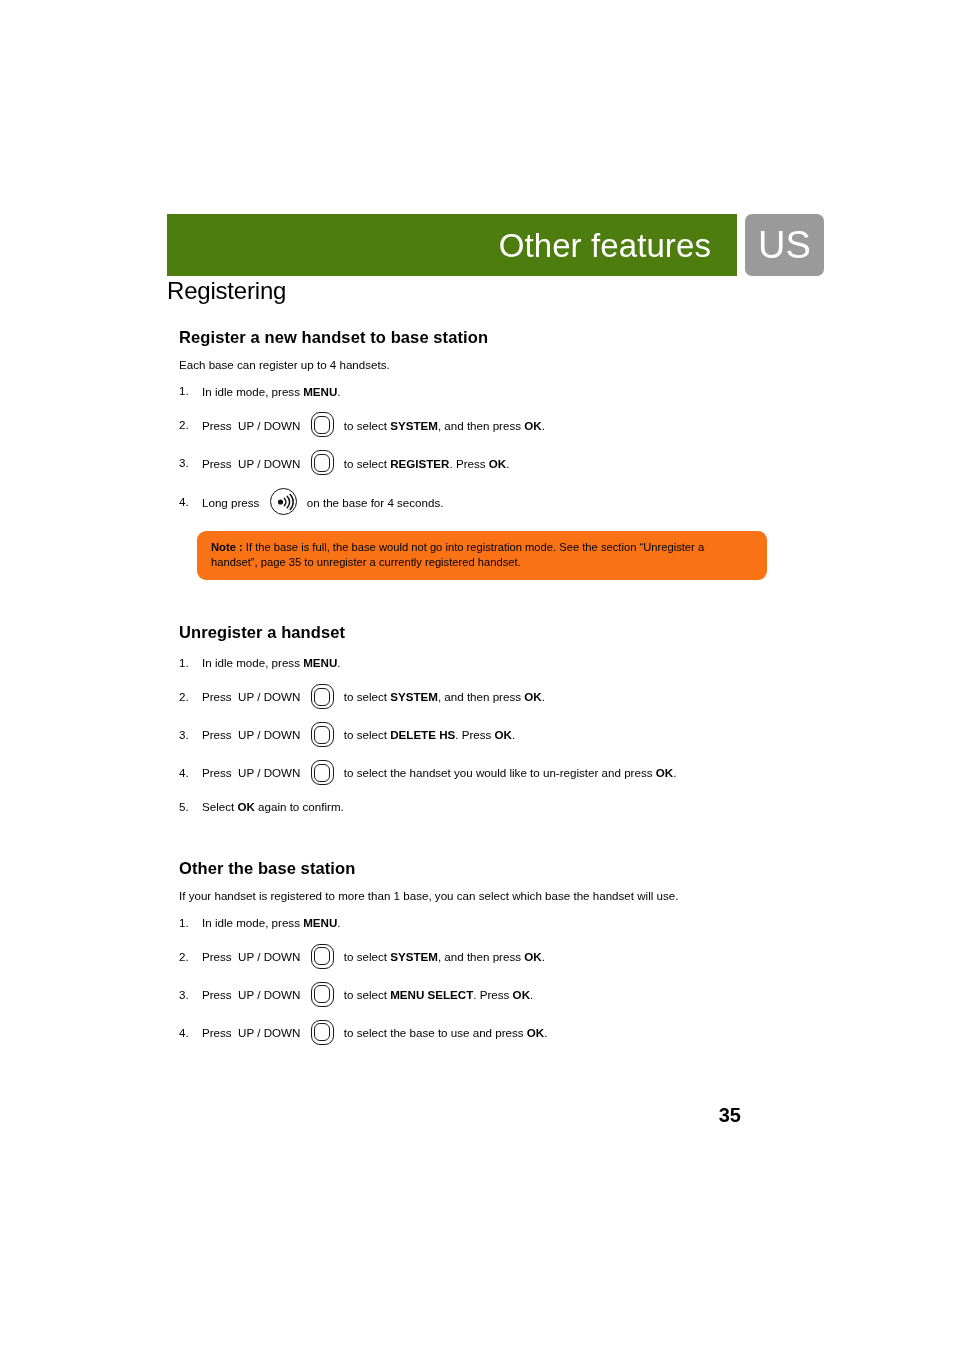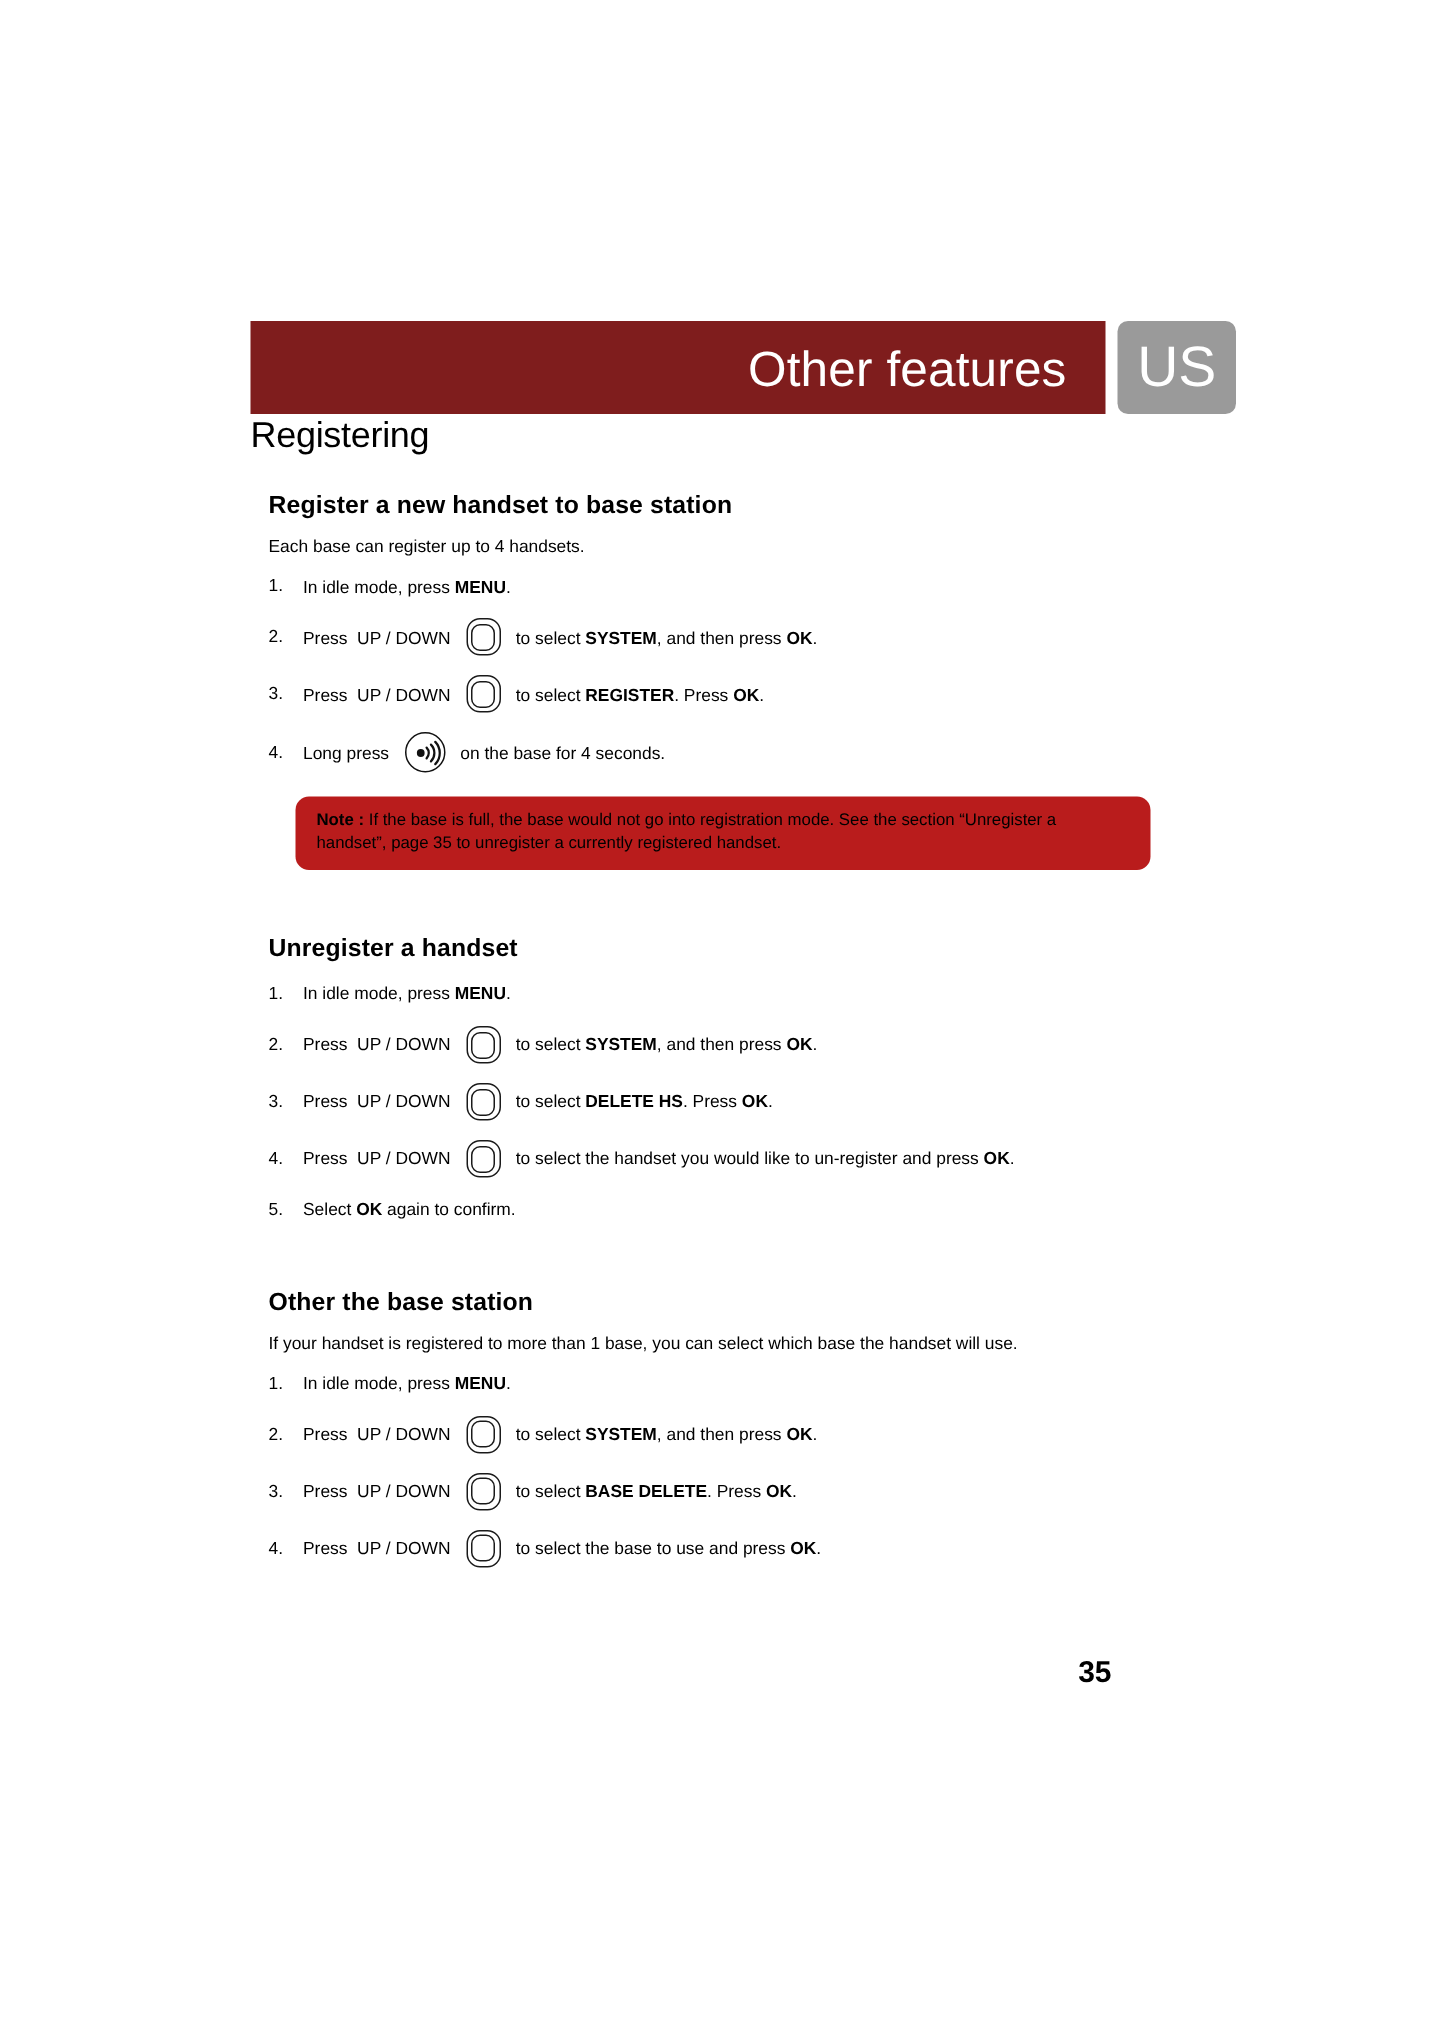--- a/index.html
+++ b/index.html
@@ -30,21 +30,21 @@
     top: 214px;
     width: 657px;
     height: 62px;
   }
   .header-bar {
     position: absolute;
     left: 0;
     top: 0;
     width: 570px;
     height: 62px;
-    background: #7f1d1d;
+    background: #4d7c0f;
     display: flex;
     align-items: center;
     justify-content: flex-end;
     box-sizing: border-box;
     padding-right: 26px;
   }
   .header-title {
     color: #ffffff;
     font-size: 33px;
     font-weight: 400;
@@ -185,21 +185,21 @@
     border: 1.4px solid #111;
     border-radius: 50%;
     box-sizing: border-box;
   }
   .base-icon svg { position: absolute; left: 0; top: 0; }
 
   
   .note-box {
     margin: 14px 0 0 18px;
     width: 570px;
-    background: #b91c1c;
+    background: #f97316;
     border-radius: 9px;
     padding: 9px 14px 10px 14px;
     box-sizing: border-box;
     font-size: 11.2px;
     line-height: 1.32;
     color: #000;
   }
   .note-box .note-label { font-weight: bold; }
 
   
@@ -336,21 +336,21 @@
             </span>
           <span class="step-text"><span> to select </span><b>SYSTEM</b><span>, and then press </span><b>OK</b><span>.</span></span>
         </li>
         <li class="has-icon">
           <span class="num">3.</span>
           <span class="step-text"><span>Press  UP / DOWN </span></span>
           <span class="navkey-icon">
               <span class="outer"></span>
               <span class="inner"></span>
             </span>
-          <span class="step-text"><span> to select </span><b>BASE DELETE</b><span>. Press </span><b>OK</b><span>.</span></span>
+          <span class="step-text"><span> to select </span><b>MENU SELECT</b><span>. Press </span><b>OK</b><span>.</span></span>
         </li>
         <li class="has-icon">
           <span class="num">4.</span>
           <span class="step-text"><span>Press  UP / DOWN </span></span>
           <span class="navkey-icon">
               <span class="outer"></span>
               <span class="inner"></span>
             </span>
           <span class="step-text"><span> to select the base to use and press </span><b>OK</b><span>.</span></span>
         </li>

